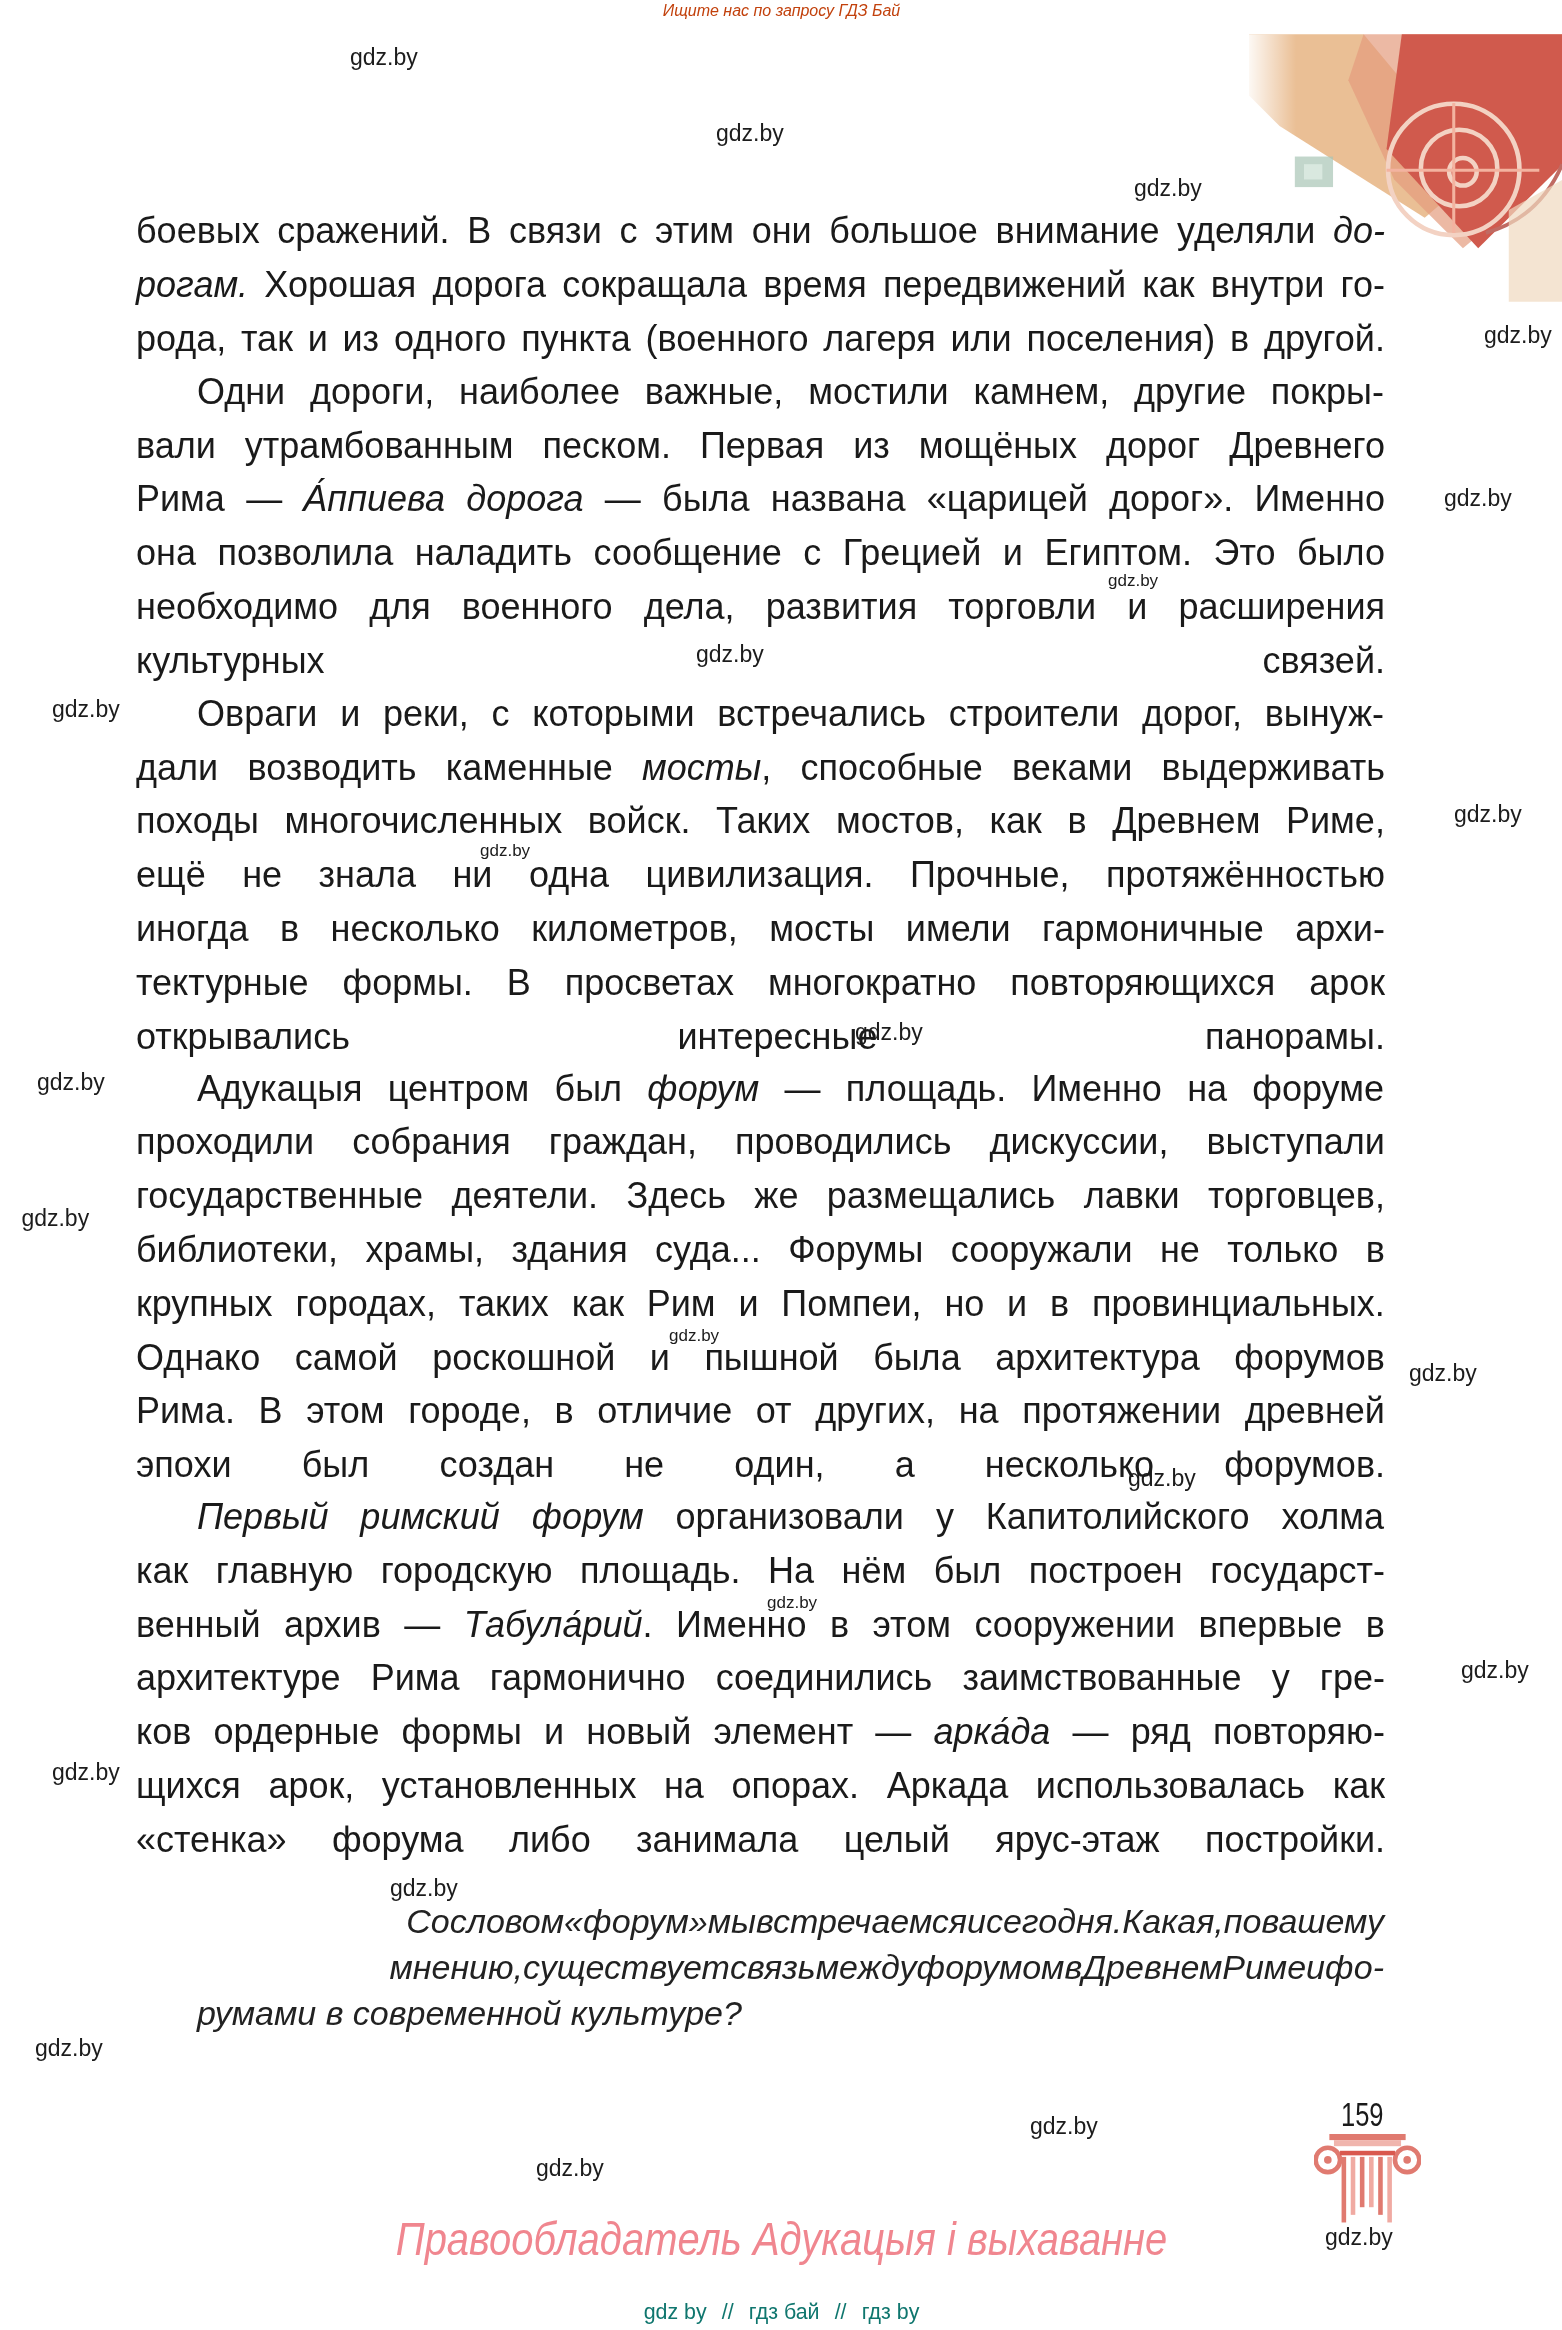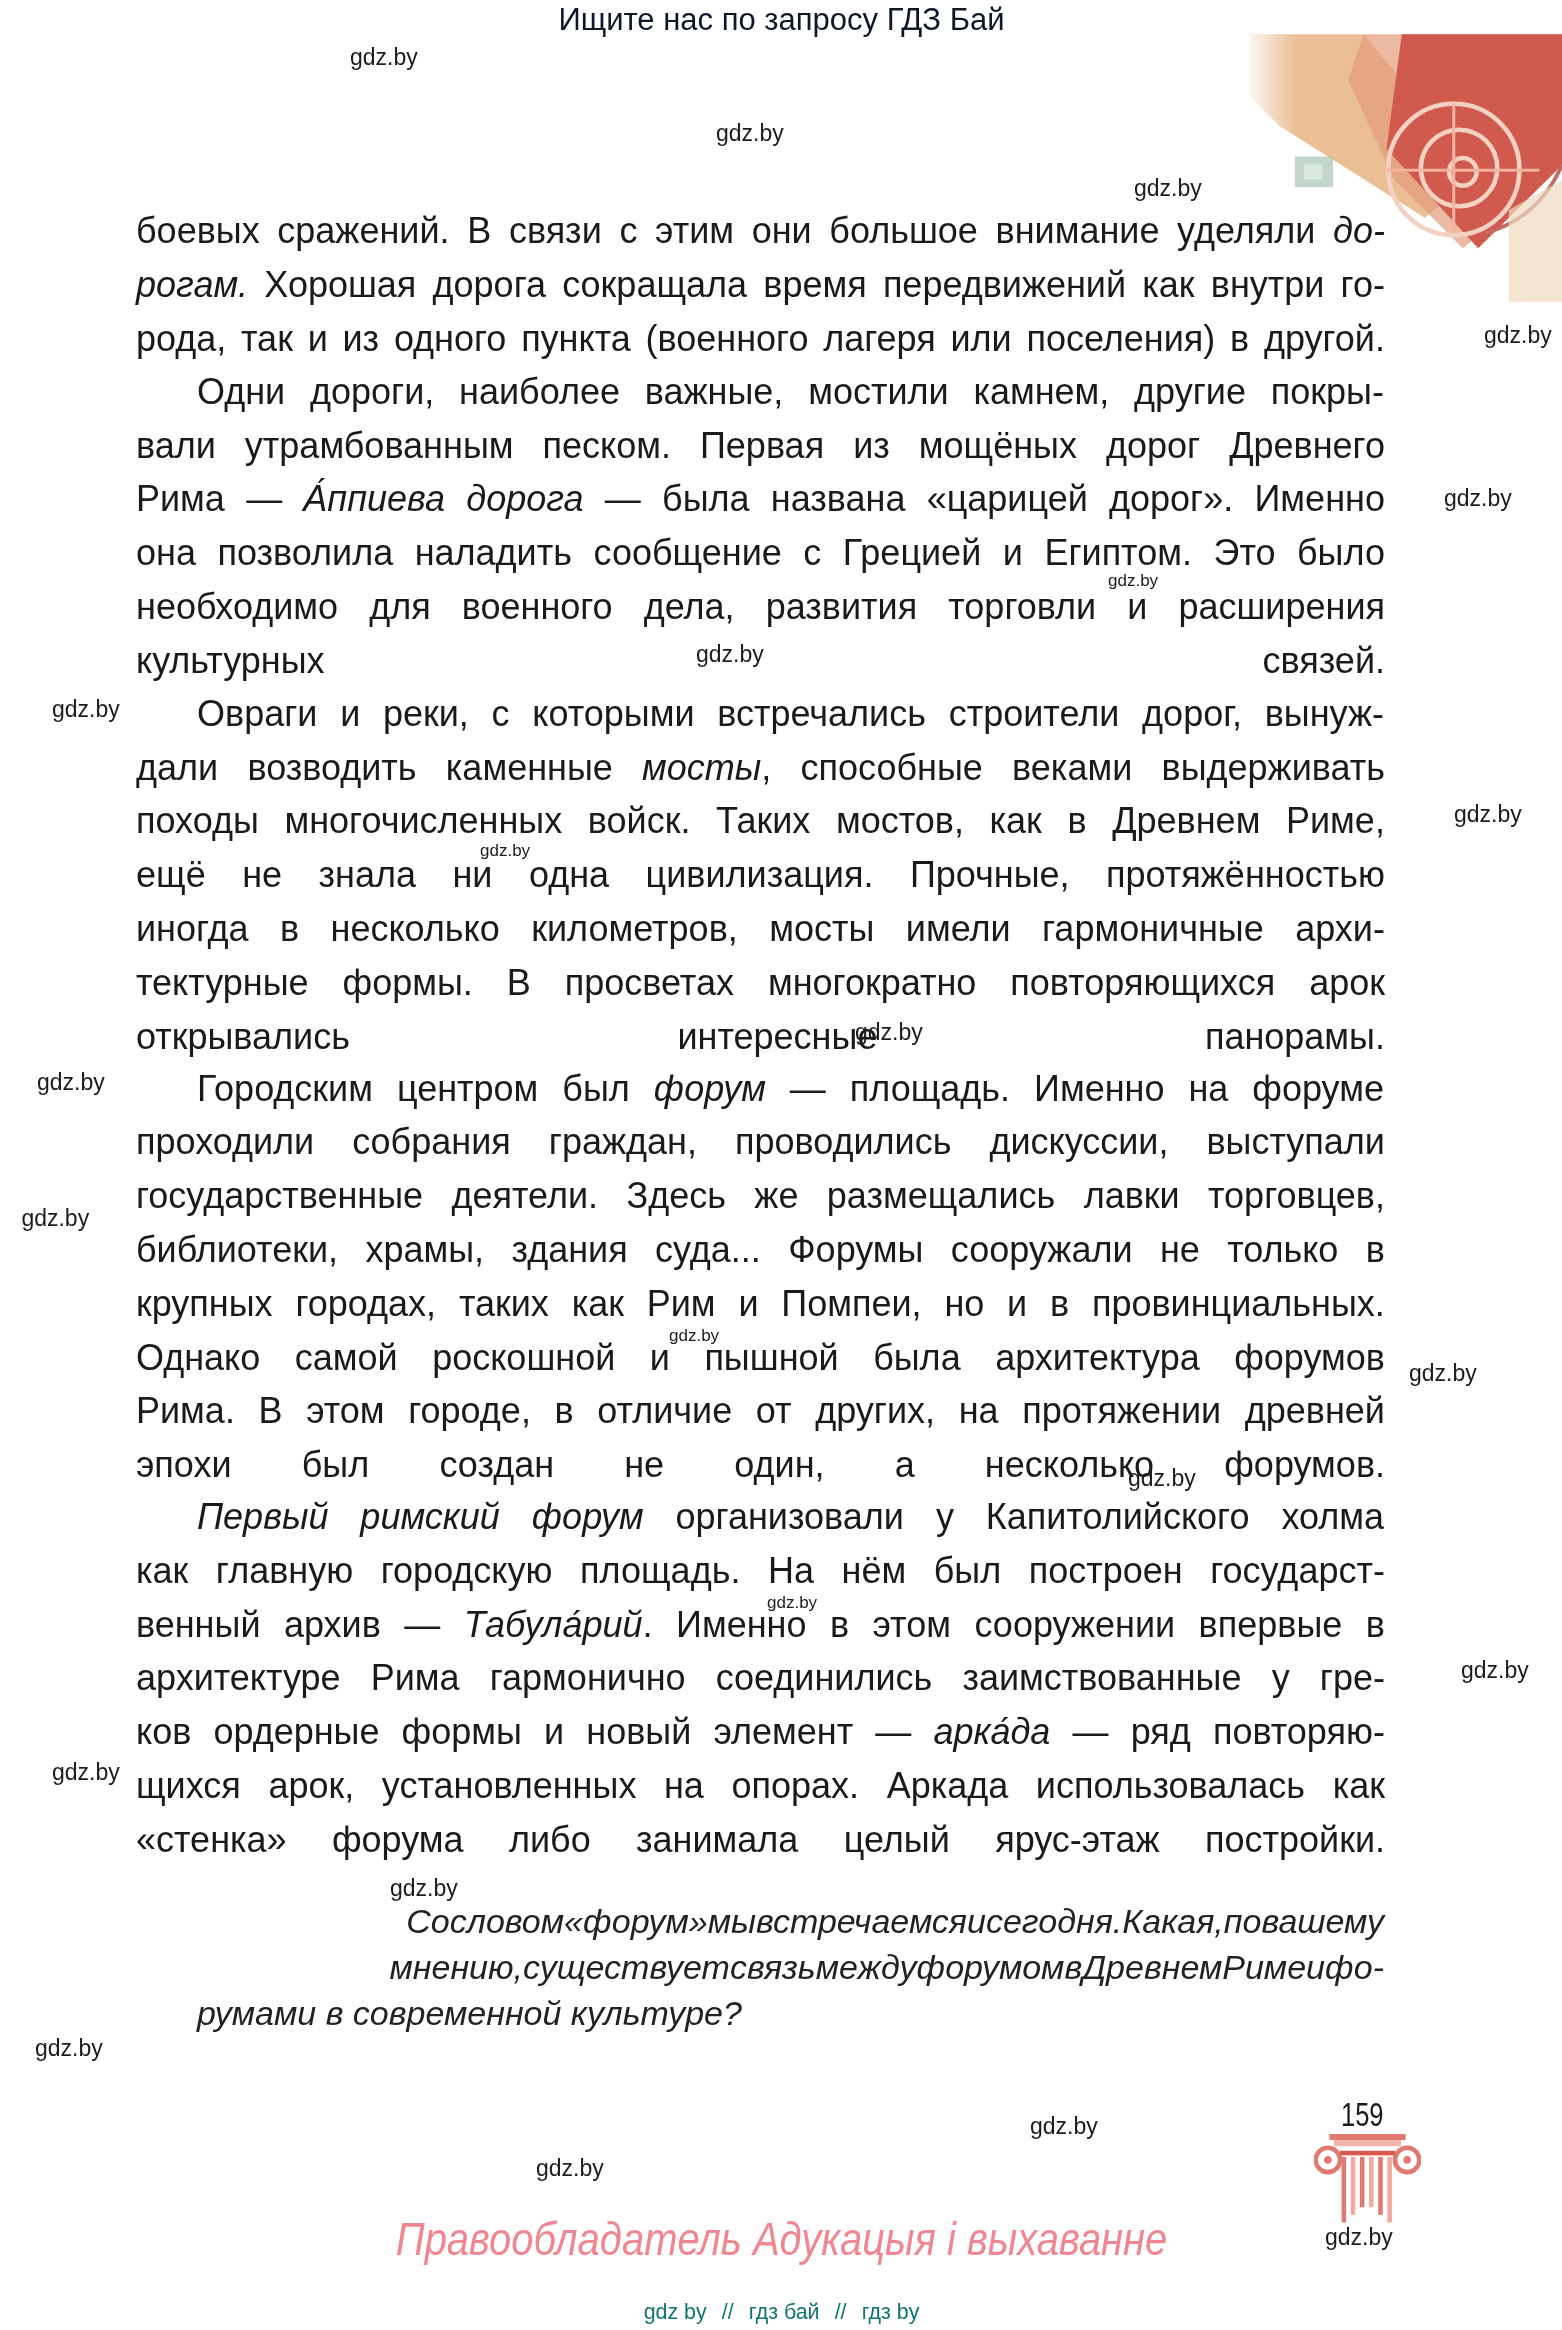--- a/index.html
+++ b/index.html
@@ -1,19 +1,19 @@
 <!DOCTYPE html>
 <html style="font-size:12.2px"><head>
 <meta charset="utf-8">
 <style>
   html, body { margin: 0; padding: 0; background: #ffffff; }
   body { width: 1563px; height: 2330px; position: relative; overflow: hidden;
          font-family: "Liberation Sans", "DejaVu Sans", sans-serif; color: #1a1a1a; }
   .top-banner { position: absolute; top: 1.5px; left: 0; width: 1563px; text-align: center;
-                font-size: 31px; color: #0f172a; font-family: "Liberation Sans", sans-serif; }
+                font-size: 16px; color: #c2410c; font-family: "Liberation Sans", sans-serif; font-style: italic; }
   .wm { position: absolute; font-size: 23px; color: #1c1c1c; line-height: 1; white-space: nowrap; }
   .wm.small { font-size: 17px; }
   .line { position: absolute; left: 136px; width: 1249px; font-size: 36px; line-height: 46px;
           text-align: justify; text-align-last: justify; white-space: nowrap; height: 46px; overflow: visible; }
   .line.indent { left: 197px; width: 1187px; }
   .line .lt { display: inline; }
   .line.j { display: flex; justify-content: space-between; }
   .q { position: absolute; left: 197px; width: 1187px; font-size: 34px; line-height: 44px;
        font-style: italic; color: #222; white-space: nowrap; }
   .q.j { display: flex; justify-content: flex-end; }
@@ -216,21 +216,21 @@
       <span class="lt"><span>тектурные</span></span>
       <span class="lt"><span>формы.</span></span>
       <span class="lt"><span>В</span></span>
       <span class="lt"><span>просветах</span></span>
       <span class="lt"><span>многократно</span></span>
       <span class="lt"><span>повторяющихся</span></span>
       <span class="lt"><span>арок</span></span>
     </div>
     <div class="line" style="top: 1014px; text-align: center; word-spacing: 3.1px;"><span class="lt"><span>открывались</span></span> <span class="lt"><span>интересные</span></span> <span class="lt"><span>панорамы.</span></span></div>
     <div class="line indent j" style="top: 1066px;">
-      <span class="lt"><span>Городским</span></span>
+      <span class="lt"><span>Адукацыя</span></span>
       <span class="lt"><span>центром</span></span>
       <span class="lt"><span>был</span></span>
       <span class="lt"><span class="it">форум</span></span>
       <span class="lt"><span>—</span></span>
       <span class="lt"><span>площадь.</span></span>
       <span class="lt"><span>Именно</span></span>
       <span class="lt"><span>на</span></span>
       <span class="lt"><span>форуме</span></span>
     </div>
     <div class="line j" style="top: 1119px;">

